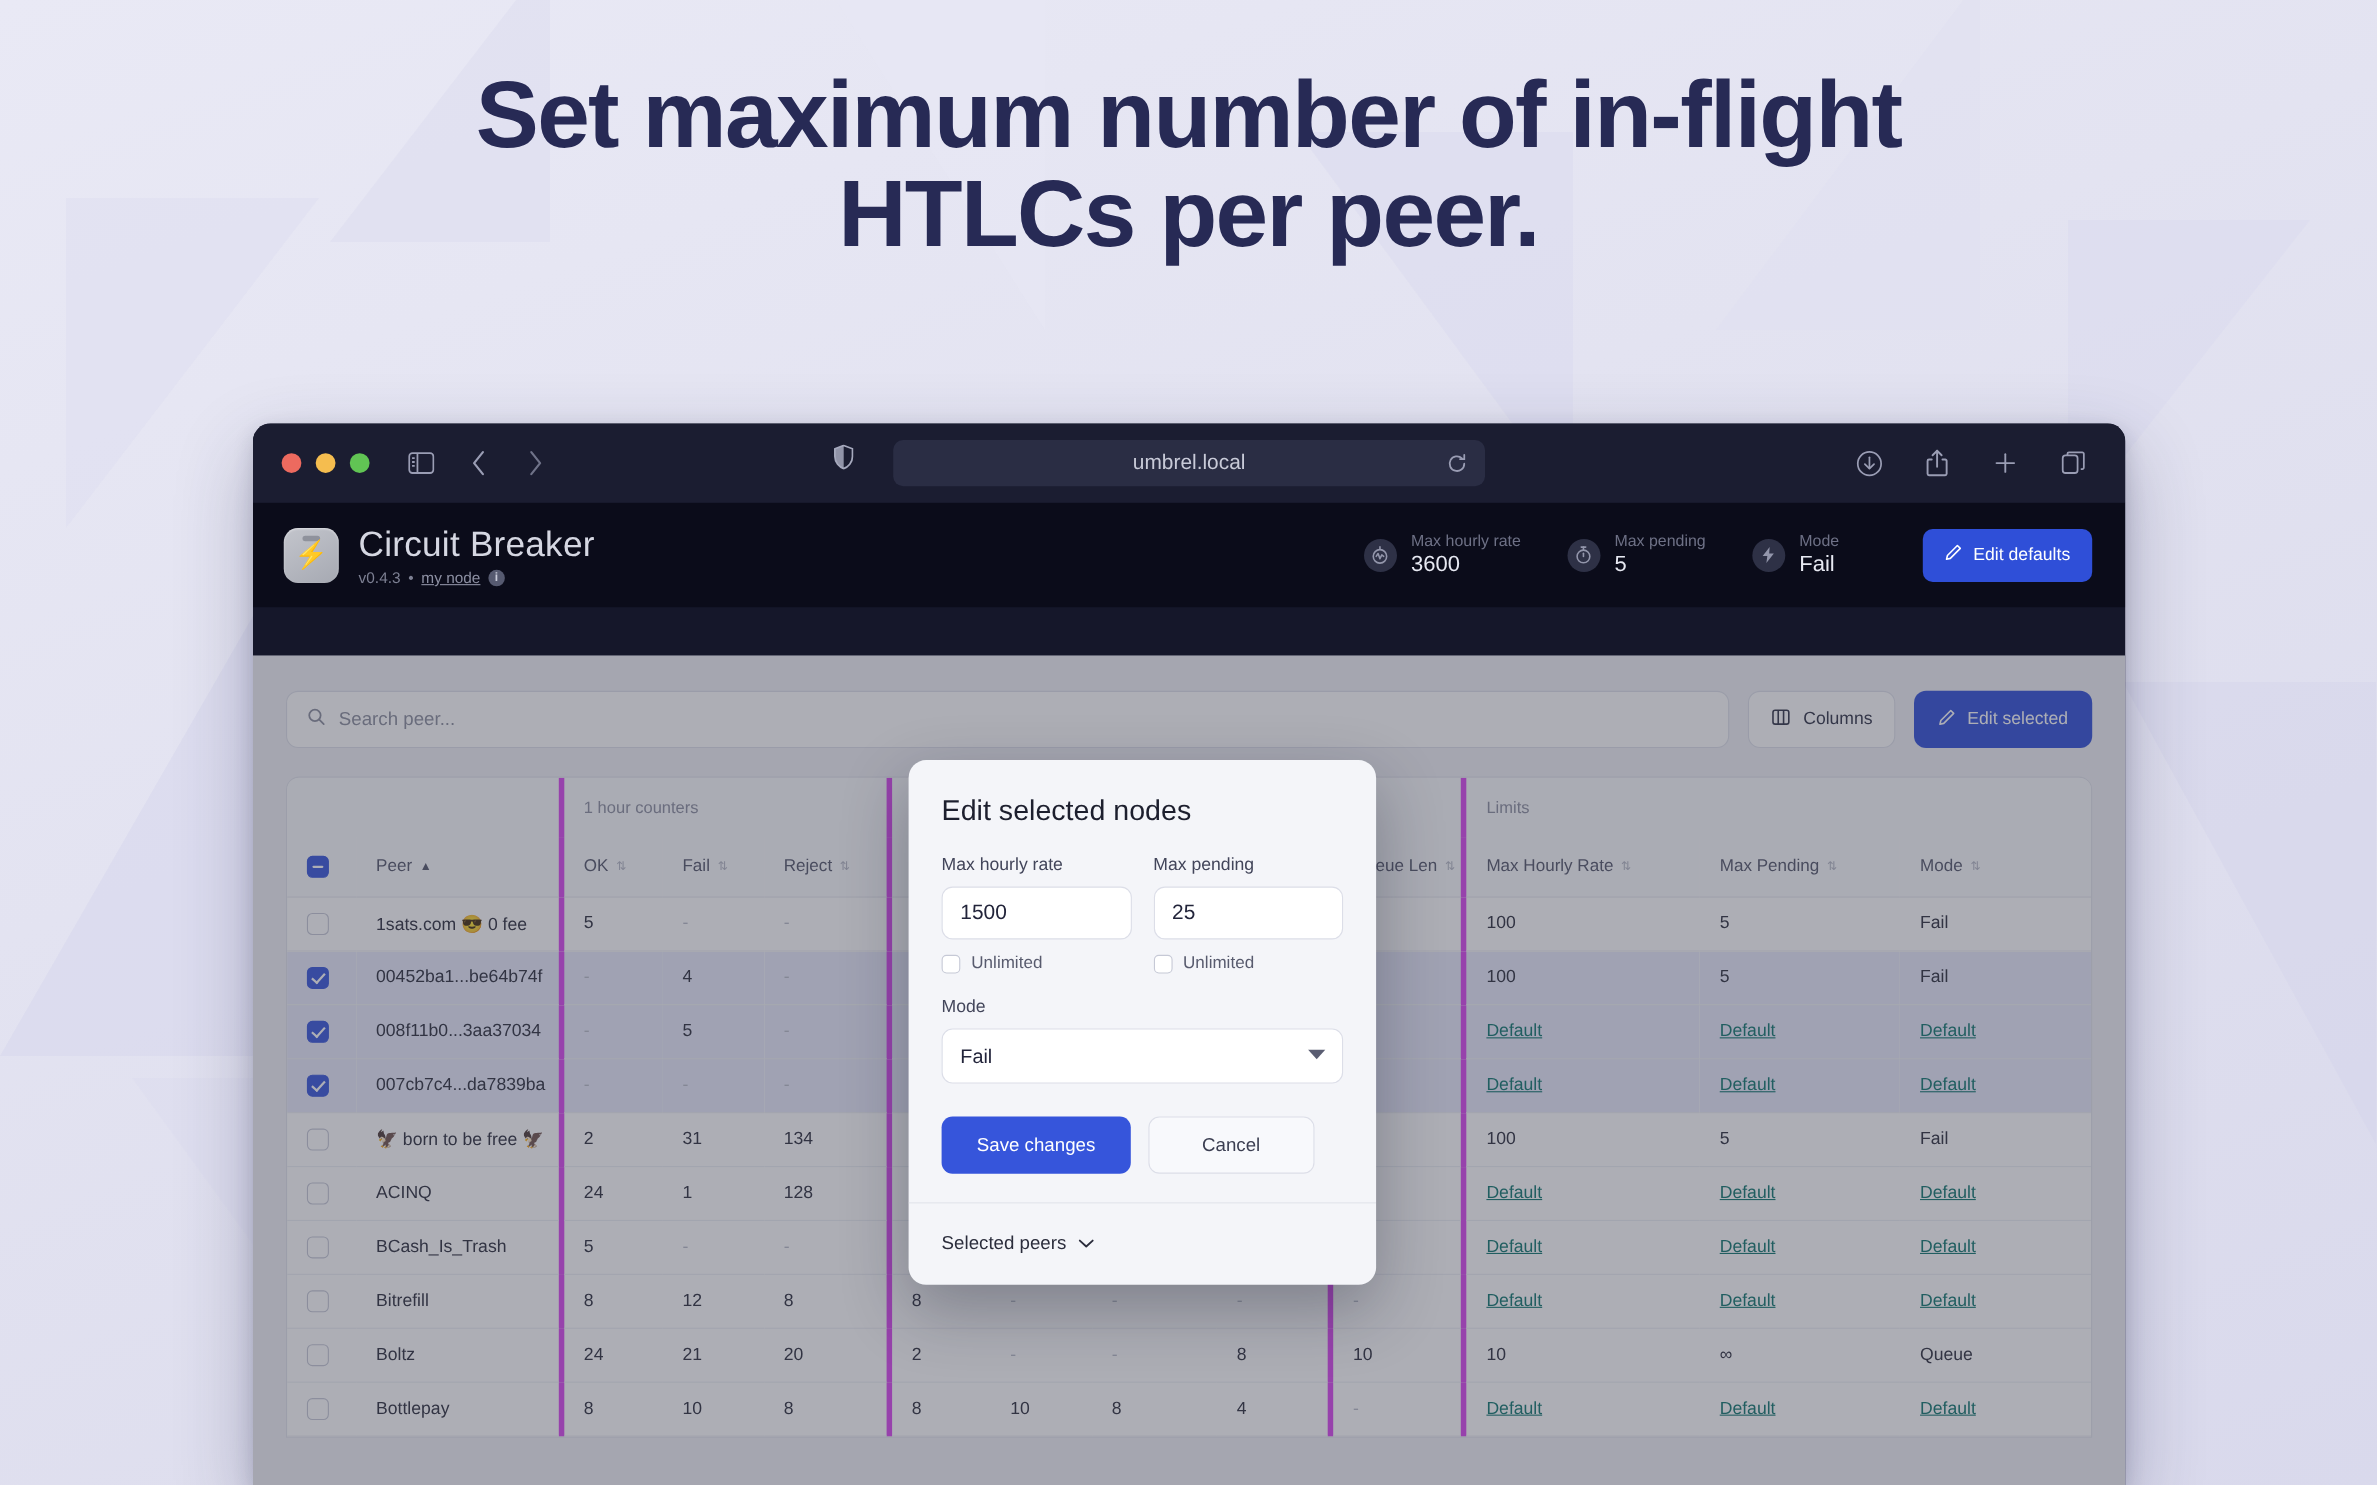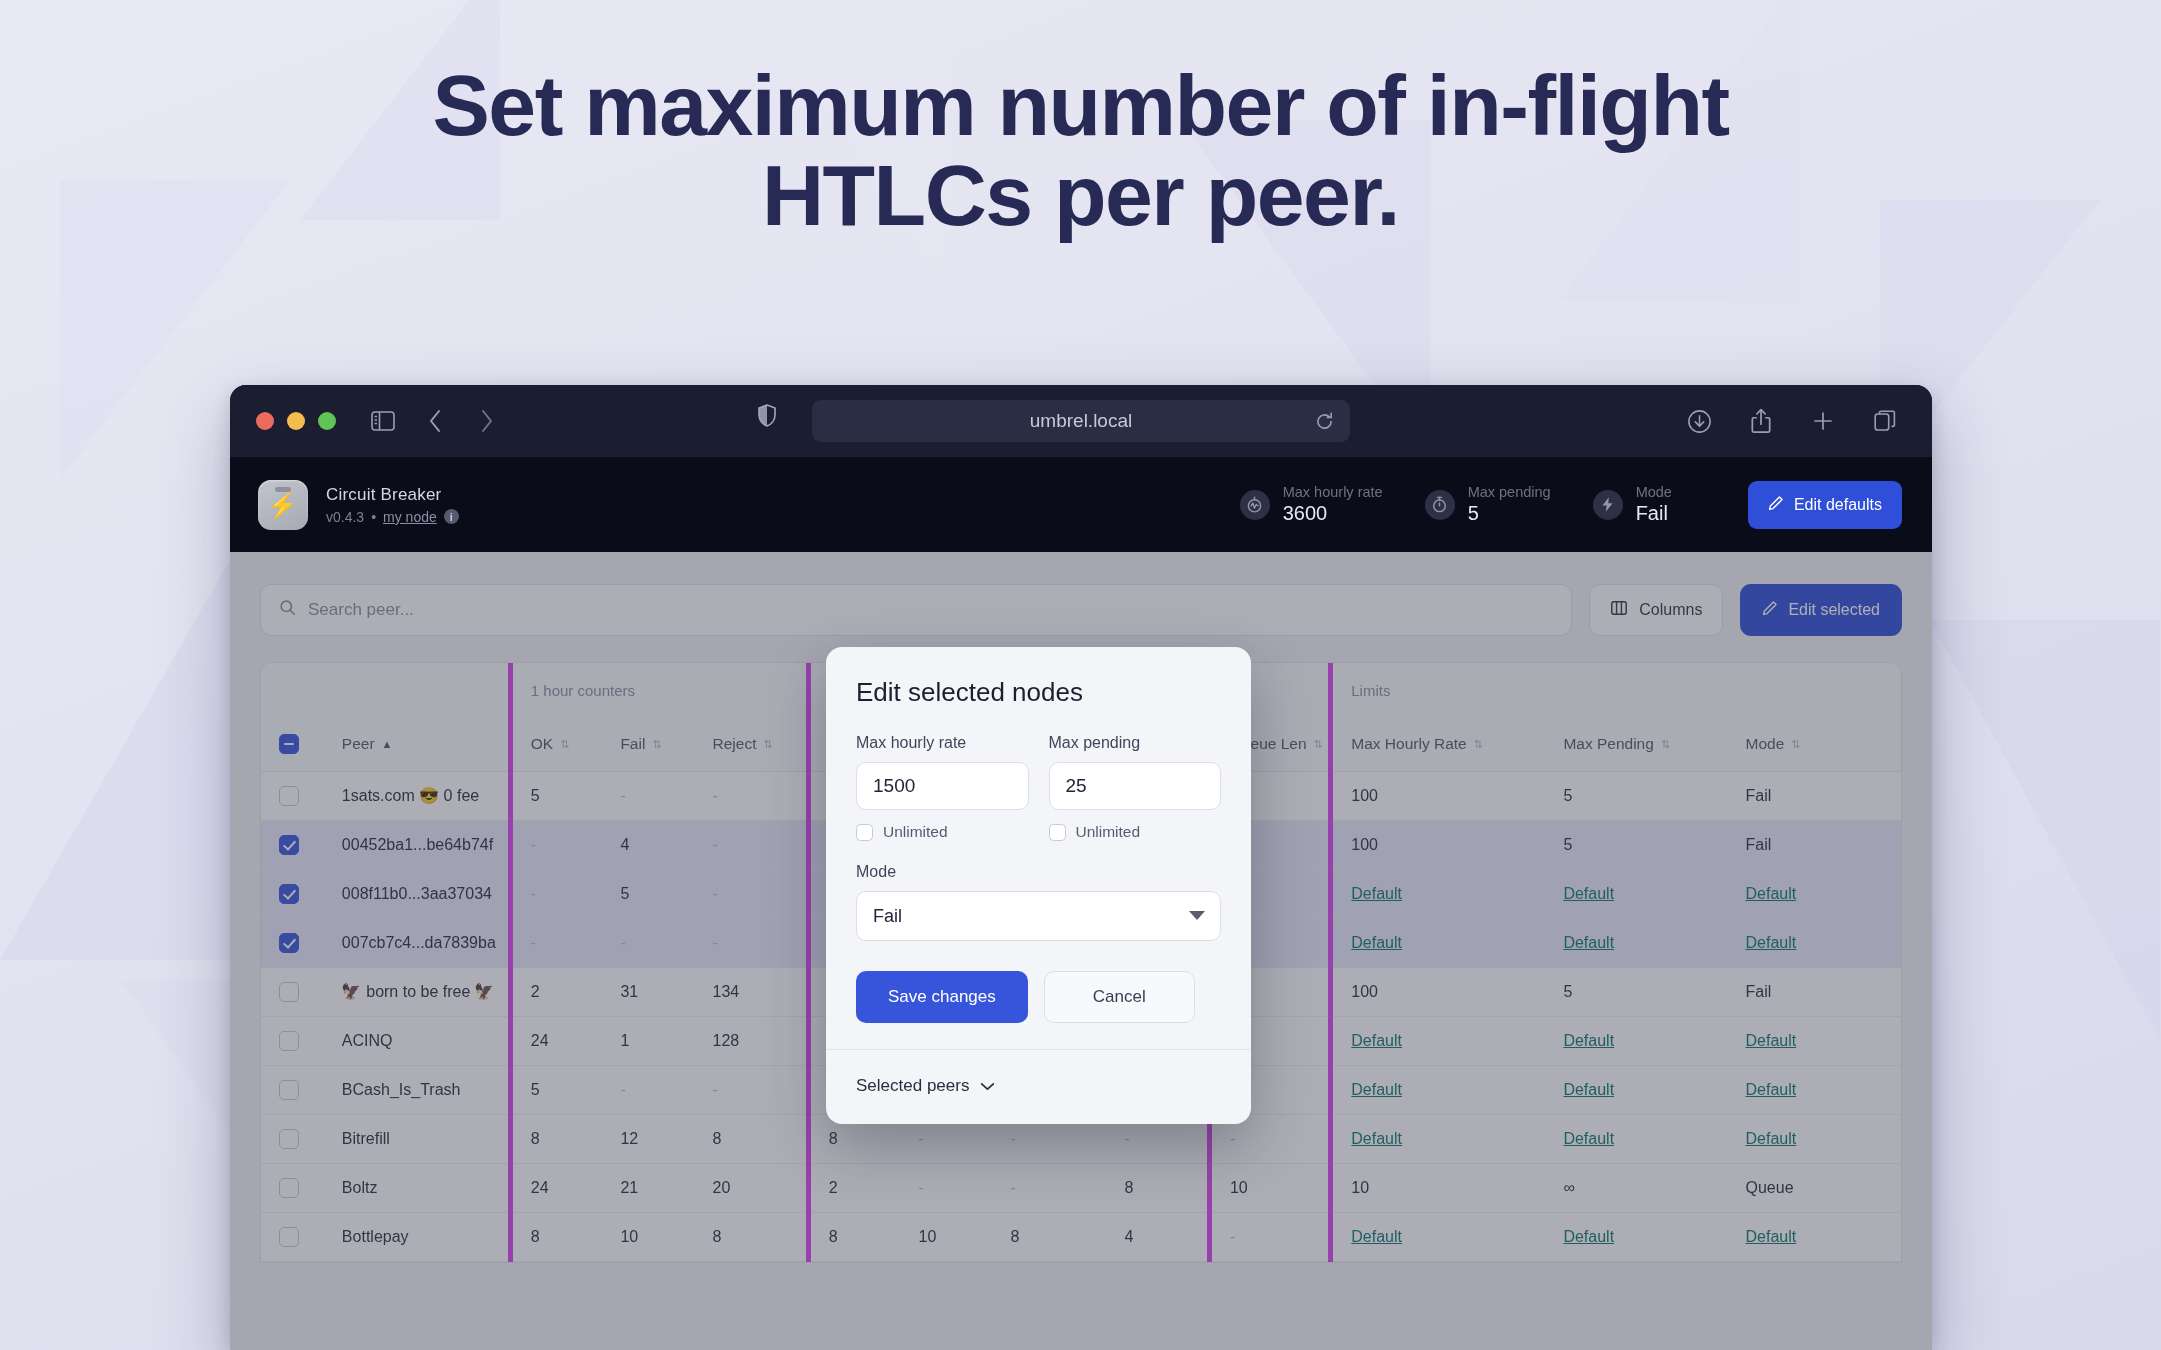--- a/index.html
+++ b/index.html
@@ -122,21 +122,21 @@
     box-shadow: inset 0 1px 2px rgba(255,255,255,.5);
   }
   .app-icon .slot {
     position: absolute; top: 7px; left: 50%; transform: translateX(-50%);
     width: 16px; height: 5px; border-radius: 3px; background: #8f929c;
   }
   .app-icon .bolt {
     position: absolute; top: 50%; left: 50%; transform: translate(-50%,-48%);
     color: #e8821e; font-size: 25px; line-height: 1;
   }
-  .app-name { color: #d5d7e2; font-size: 17px; font-weight: 400; letter-spacing:.2px; }
+  .app-name { color: #d5d7e2; font-size: 32px; font-weight: 400; letter-spacing:.2px; }
   .app-sub { color: #7d8093; font-size: 14px; margin-top: 4px; display: flex; align-items: center; gap: 7px;}
   .app-sub .lnk { color: #8d90a3; text-decoration: underline; }
   .info-dot {
     width: 15px; height: 15px; border-radius: 50%;
     background: #565a70; color: #c9ccda;
     font-size: 11px; font-weight: 700;
     display: inline-flex; align-items: center; justify-content: center;
   }
 
   .stats { margin-left: auto; display: flex; align-items: center; gap: 42px; }
@@ -163,21 +163,21 @@
     cursor: pointer;
     font-family: inherit;
   }
 
   
   .appbody {
     position: relative;
     height: 798px;
     background: #f1f2f7;
   }
-  .appbody-inner { padding: 32px 30px 0 30px; }
+  .appbody-inner { padding: 32px 30px 0 30px; margin-top: 44px; }
 
   .toolbar { display: flex; align-items: center; gap: 17px; }
   .search {
     flex: 1;
     height: 52px;
     background: #ffffff;
     border: 1px solid #dfe1ea;
     border-radius: 11px;
     display: flex; align-items: center;
     gap: 12px; padding: 0 18px;

